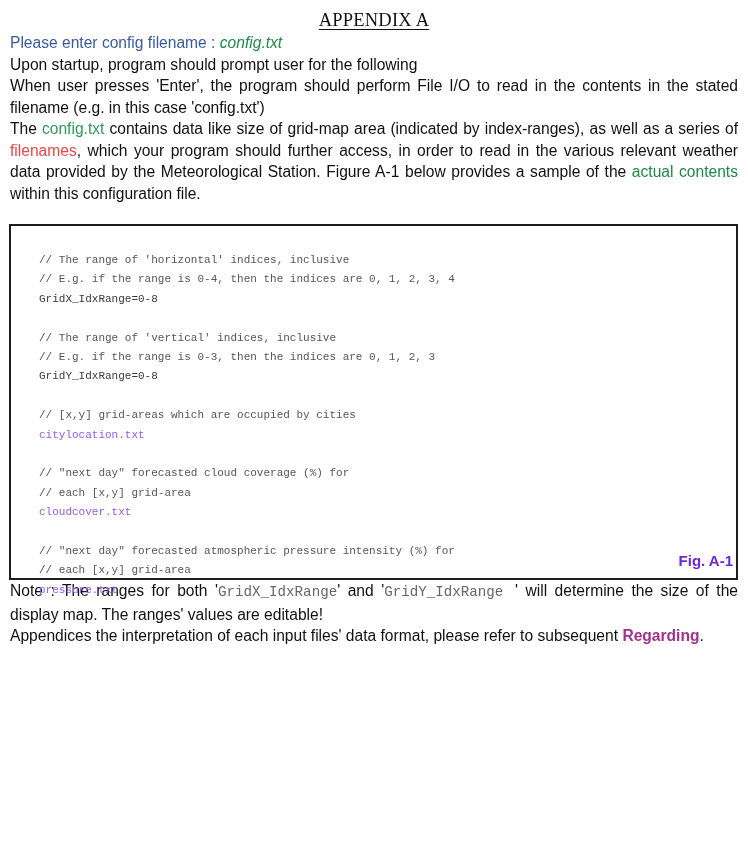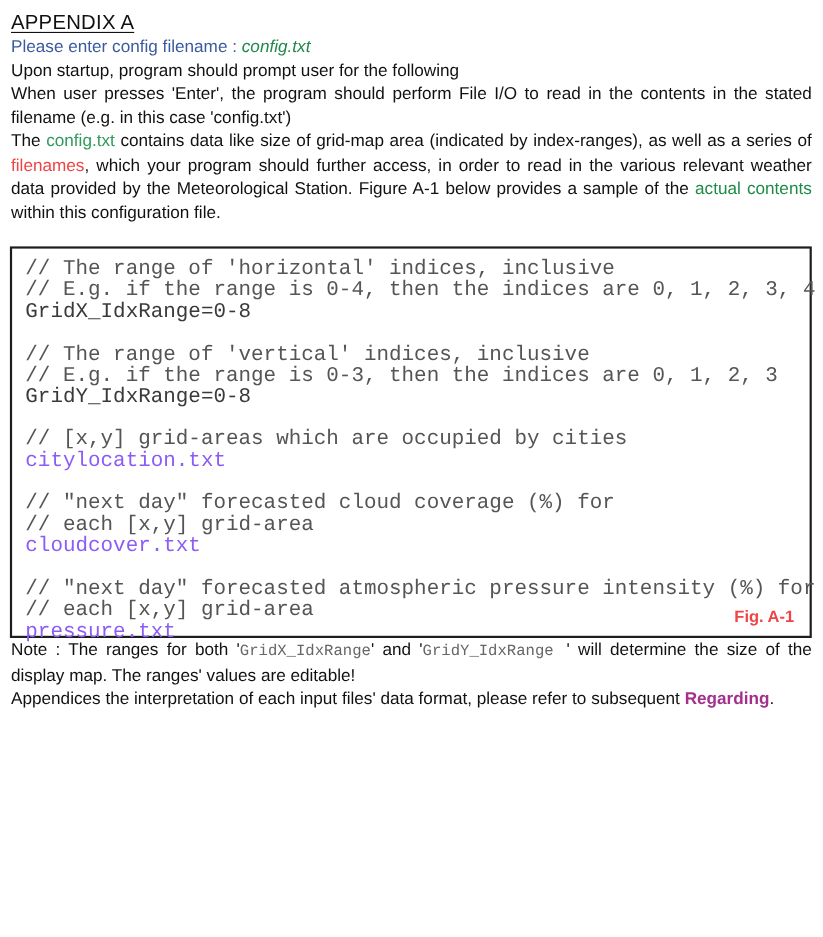--- a/index.html
+++ b/index.html
@@ -17,26 +17,27 @@
   .page {
     position: relative;
     width: 748px;
     height: 852px;
     box-sizing: border-box;
     padding: 0 10px;
   }
 
   
   .title-appendix {
-    text-align: left;
+    text-align: center;
     font-size: 18.5px;
     font-weight: 400;
     letter-spacing: 0.2px;
     margin: 8px 0 0 0;
     line-height: 24px;
+    font-family: Liberation Serif, serif;
   }
   .title-appendix span.u {
     text-decoration: underline;
     text-underline-offset: 3px;
   }
   .title-sub {
     text-align: center;
     font-size: 18.5px;
     font-weight: 400;
     margin: 22px 0 0 0;
@@ -68,38 +69,38 @@
     margin-top: 20px;
     margin-left: -1px;
     border: 2px solid #1d1d1d;
     background: #ffffff;
     padding: 9px 12px 10px 12px;
     height: 356px;
     box-sizing: border-box;
   }
   .code {
     font-family: "Liberation Mono", "DejaVu Sans Mono", monospace;
-    font-size: 19px;
+    font-size: 11px;
     line-height: 19.4px;
     white-space: pre;
-    margin: 0;
+    margin: 16px;
   }
   .code-line { white-space: pre; }
   .code-line.comment { color: #555555; }
   .code-line.cfg     { color: #3a3a3a; }
   .code-line.file    { color: #8b5cf6; }
   .code-line.blank   { height: 19.4px; }
   .fig-label {
     position: absolute;
-    right: 14px;
+    right: 3px;
     bottom: 9px;
     font-family: "Liberation Sans", sans-serif;
     font-size: 15px;
     font-weight: bold;
-    color: #ef4444;
+    color: #6d28d9;
   }
 
   
   .p-note { margin-top: 18px; text-align: justify; }
   .p-regarding { margin-top: 21px; text-align: justify; }
   .mono-inline {
     font-family: "Liberation Mono", "DejaVu Sans Mono", monospace;
     font-size: 14.2px;
     color: #666666;
   }

